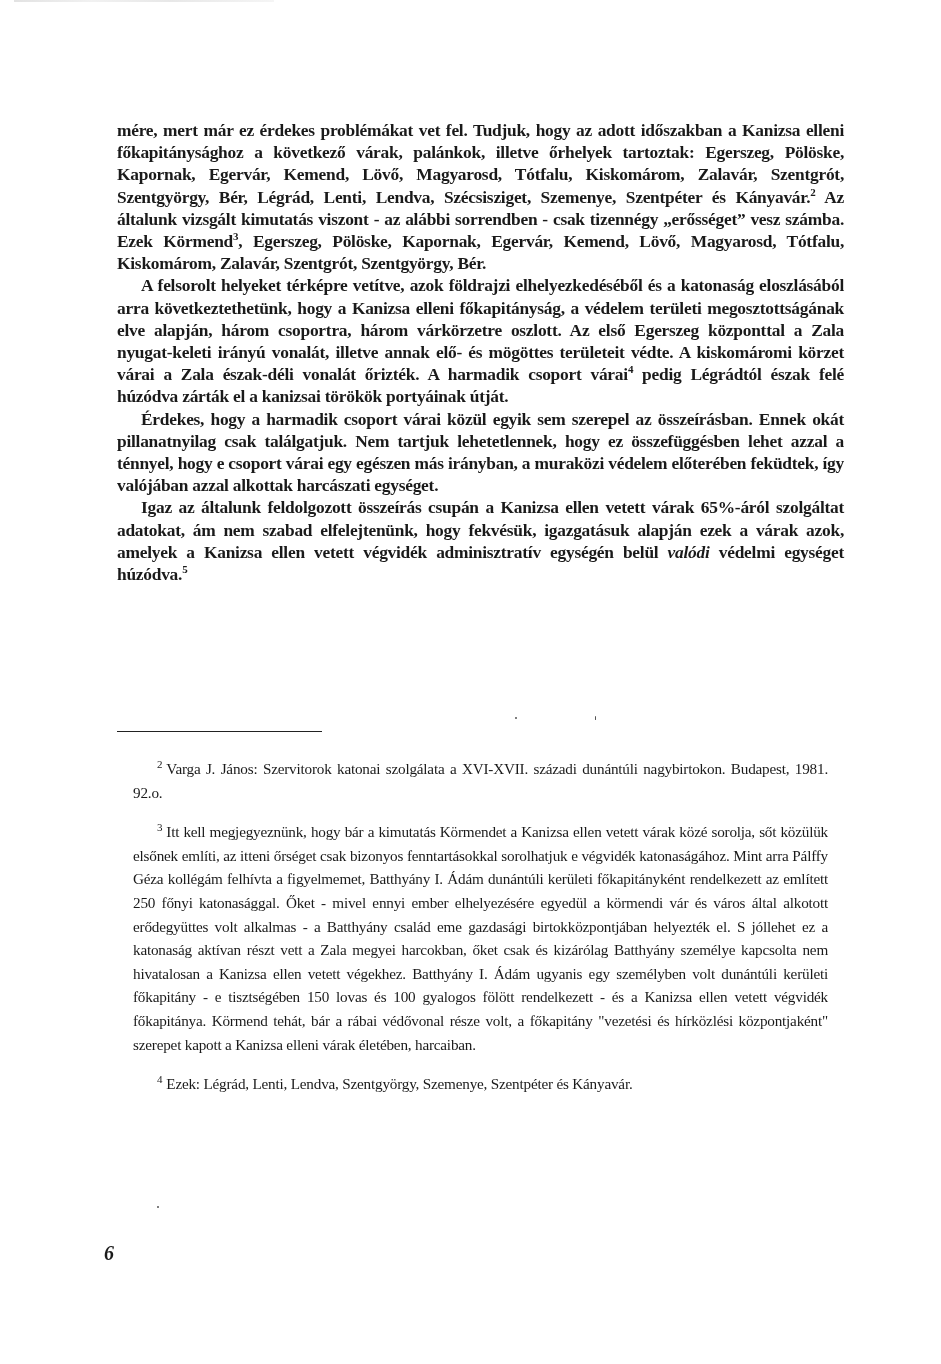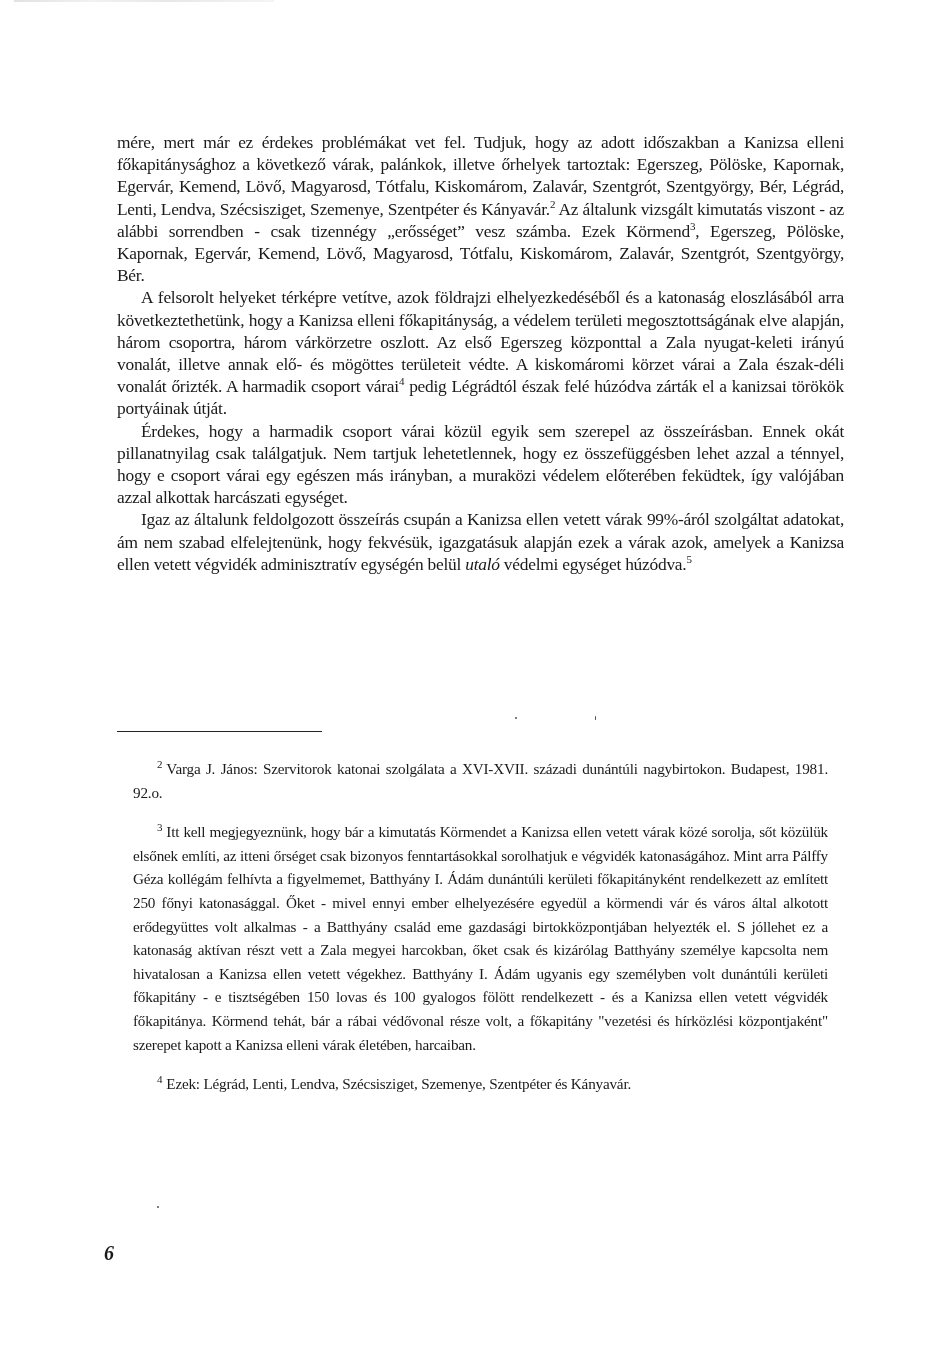--- a/index.html
+++ b/index.html
@@ -7,23 +7,24 @@
     width: 941px; height: 1364px; position: relative; overflow: hidden;
     font-family: "Liberation Serif", "DejaVu Serif", serif;
     color: #1a1a1a;
   }
   .top-artifact {
     position: absolute; left: 14px; top: 0; width: 260px; height: 2px;
     background: linear-gradient(90deg, #cfcfcf, #e8e8e8 30%, #d8d8d8 60%, #eeeeee);
     opacity: 0.6;
   }
   .body-text {
-    position: absolute; left: 117px; top: 131px; width: 727px;
+    position: absolute; left: 117px; top: 119px; width: 727px;
     font-size: 17.4px; line-height: 22.2px; text-align: justify;
     letter-spacing: -0.25px;
+    font-weight: bold;
   }
   .body-text p { margin: 0; }
   .body-text p.indent { text-indent: 24px; }
   sup { font-size: 11px; line-height: 0; vertical-align: 7px; }
   .italic { font-style: italic; }
   .rule {
     position: absolute; left: 117px; top: 731px; width: 205px; height: 1px;
     background: #222;
   }
   .stray-dot { position: absolute; width: 2px; height: 2px; background: #555; border-radius: 1px; }
@@ -41,29 +42,29 @@
 </style>
 </head>
 <body>
 
 <div class="top-artifact"></div>
 
 <div class="body-text" id="body-text">
     <p><span>mére, mert már ez érdekes problémákat vet fel. Tudjuk, hogy az adott időszakban a Kanizsa elleni főkapitánysághoz a következő várak, palánkok, illetve őrhelyek tartoztak: Egerszeg, Pölöske, Kapornak, Egervár, Kemend, Lövő, Magyarosd, Tótfalu, Kiskomárom, Zalavár, Szentgrót, Szentgyörgy, Bér, Légrád, Lenti, Lendva, Szécsisziget, Szemenye, Szentpéter és Kányavár.</span><sup>2</sup><span>  Az általunk vizsgált kimutatás viszont - az alábbi sorrendben - csak tizennégy „erősséget” vesz számba. Ezek Körmend</span><sup>3</sup><span>, Egerszeg, Pölöske, Kapornak, Egervár, Kemend, Lövő, Magyarosd, Tótfalu, Kiskomárom, Zalavár, Szentgrót, Szentgyörgy, Bér.</span></p>
     <p class="indent"><span>A felsorolt helyeket térképre vetítve, azok földrajzi elhelyezkedéséből és a katonaság eloszlásából arra következtethetünk, hogy a Kanizsa elleni főkapitányság, a védelem területi megosztottságának elve alapján, három csoportra, három várkörzetre oszlott. Az első Egerszeg központtal a Zala nyugat-keleti irányú vonalát, illetve annak elő- és mögöttes területeit védte. A kiskomáromi körzet várai a Zala észak-déli vonalát őrizték. A harmadik csoport várai</span><sup>4</sup><span> pedig Légrádtól észak felé húzódva zárták el a kanizsai törökök portyáinak útját.</span></p>
     <p class="indent"><span>Érdekes, hogy a harmadik csoport  várai közül egyik sem szerepel az összeírásban. Ennek okát pillanatnyilag csak találgatjuk. Nem tartjuk lehetetlennek, hogy ez összefüggésben lehet azzal a ténnyel, hogy e csoport várai egy egészen más irányban, a muraközi védelem előterében feküdtek, így valójában azzal alkottak harcászati egységet.</span></p>
-    <p class="indent"><span>Igaz az általunk feldolgozott összeírás csupán a Kanizsa ellen vetett várak 99%-áról szolgáltat adatokat, ám   nem szabad elfelejtenünk, hogy fekvésük, igazgatásuk alapján ezek a várak azok, amelyek a Kanizsa ellen vetett végvidék adminisztratív egységén belül </span><span class="italic">utaló</span><span> védelmi egységet húzódva.</span><sup>5</sup></p>
+    <p class="indent"><span>Igaz az általunk feldolgozott összeírás csupán a Kanizsa ellen vetett várak 65%-áról szolgáltat adatokat, ám   nem szabad elfelejtenünk, hogy fekvésük, igazgatásuk alapján ezek a várak azok, amelyek a Kanizsa ellen vetett végvidék adminisztratív egységén belül </span><span class="italic">valódi</span><span> védelmi egységet húzódva.</span><sup>5</sup></p>
   </div>
 
 <div class="stray-dot" style="left:515px; top:717px;"></div>
 <div class="stray-dot" style="left:595px; top:716px; width:1px; height:4px;"></div>
 
 <div class="rule"></div>
 
 <div class="footnotes" id="footnotes">
     <p><sup>2</sup><span>Varga J. János: Szervitorok katonai szolgálata a XVI-XVII. századi dunántúli nagybirtokon. Budapest, 1981. 92.o.</span></p>
     <p><sup>3</sup><span>Itt kell megjegyeznünk, hogy bár a kimutatás Körmendet a Kanizsa ellen vetett várak közé sorolja,  sőt közülük elsőnek említi, az itteni őrséget csak bizonyos fenntartásokkal sorolhatjuk  e végvidék katonaságához. Mint arra Pálffy Géza kollégám felhívta a figyelmemet, Batthyány I. Ádám dunántúli kerületi főkapitányként rendelkezett az említett 250 főnyi katonasággal. Őket - mivel ennyi ember elhelyezésére egyedül a körmendi vár és város által alkotott erődegyüttes volt alkalmas - a Batthyány család eme gazdasági birtokközpontjában helyezték el. S jóllehet ez a katonaság aktívan részt vett  a Zala megyei harcokban, őket csak és kizárólag Batthyány személye kapcsolta nem hivatalosan  a Kanizsa ellen vetett végekhez. Batthyány I. Ádám ugyanis egy személyben  volt dunántúli kerületi főkapitány - e tisztségében 150 lovas és 100 gyalogos fölött rendelkezett - és a Kanizsa ellen vetett végvidék főkapitánya.  Körmend tehát, bár a rábai védővonal része volt, a főkapitány "vezetési és hírközlési központjaként" szerepet kapott a Kanizsa elleni várak életében, harcaiban.</span></p>
-    <p><sup>4</sup><span>Ezek: Légrád, Lenti, Lendva, Szécsisziget, Szemenye, Szentpéter és Kányavár.</span></p>
+    <p><sup>4</sup><span>Ezek: Légrád, Lenti, Lendva, Szentgyörgy, Szemenye, Szentpéter és Kányavár.</span></p>
   </div>
 
 <div class="stray-dot" style="left:157px; top:1206px;"></div>
 
 <div class="page-number">6</div>
 
 </body></html>

